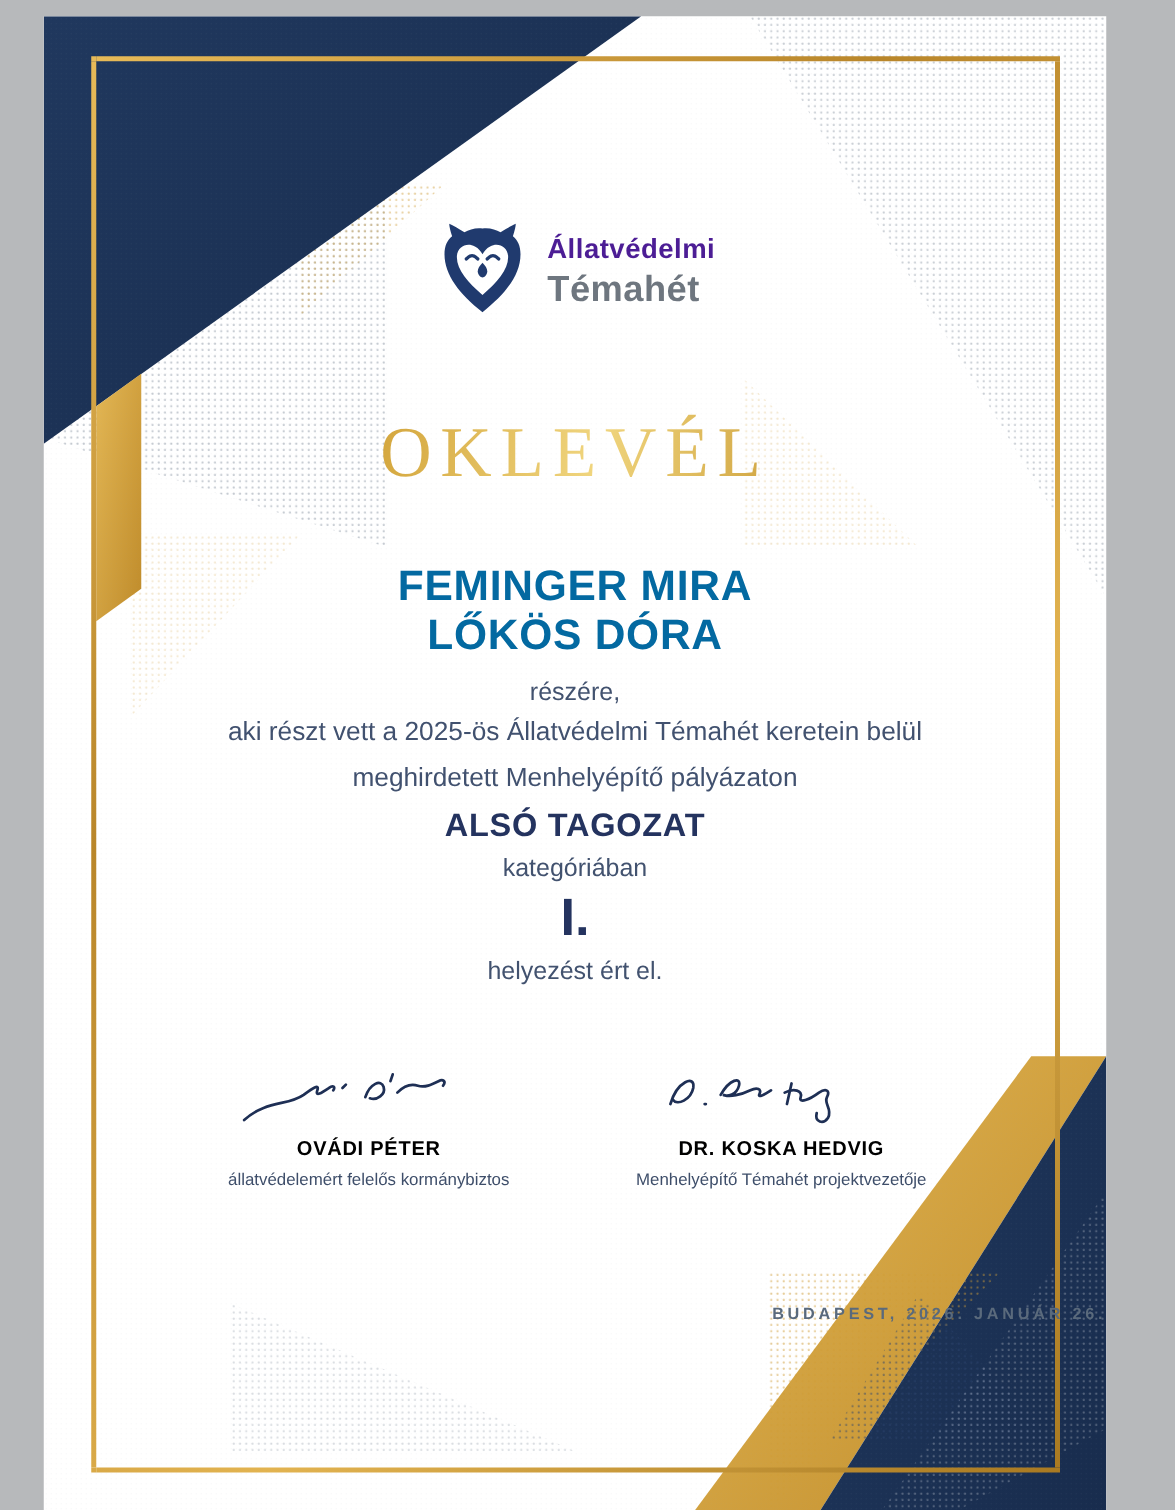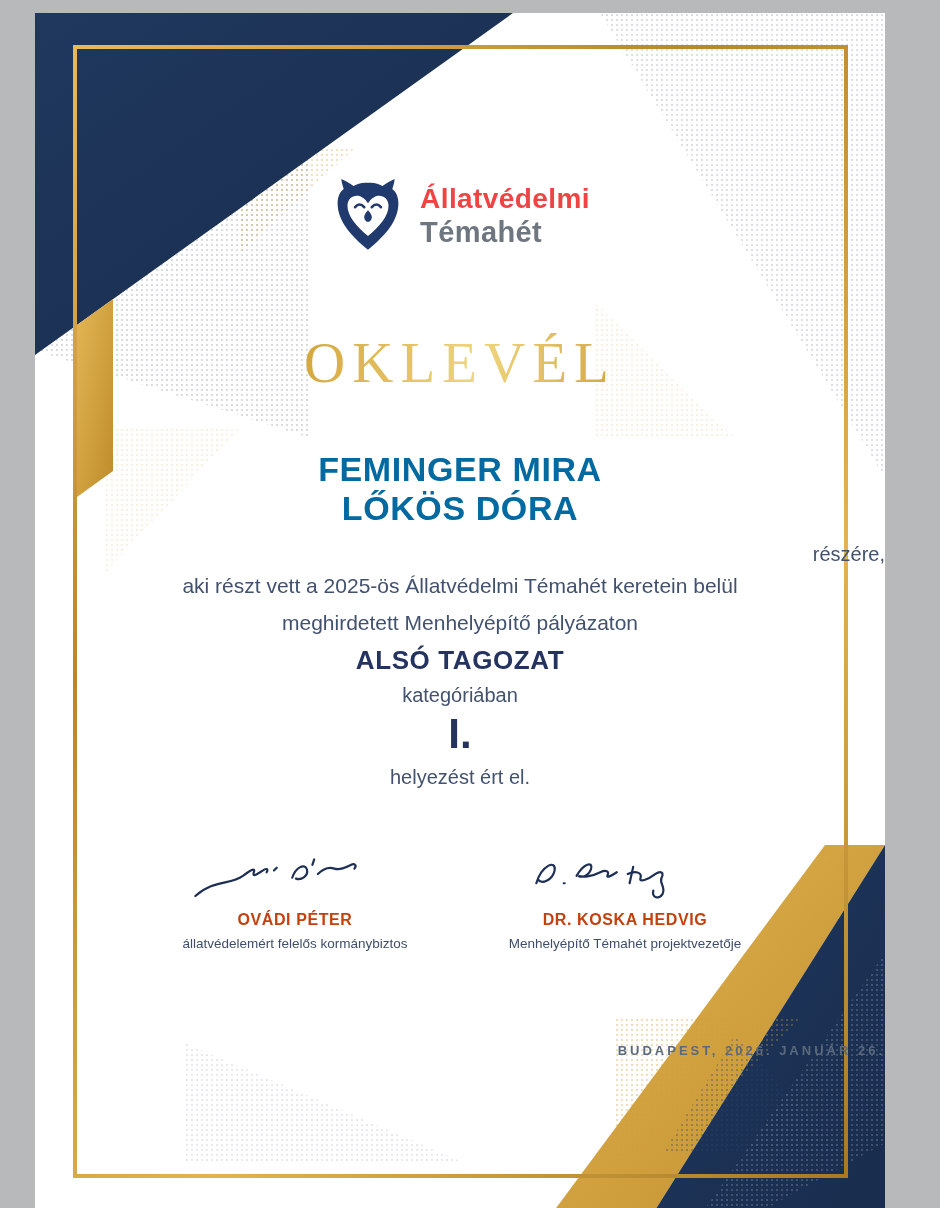--- a/index.html
+++ b/index.html
@@ -12,41 +12,41 @@
     background-size:4px 4px;}
   .decor{position:absolute;inset:0;z-index:0;}
   .gold-frame{position:absolute;left:38px;top:32px;width:767px;height:1125px;z-index:2;
     border:4px solid #cc9a34;
     border-image:linear-gradient(135deg,#e7ba58,#b9862a,#e2b350,#a97a22) 1;}
   .content{position:absolute;inset:0;z-index:3;}
   .block{position:absolute;left:0;right:0;text-align:center;}
 
   .logo-row{top:160px;display:flex;justify-content:center;align-items:center;gap:14px;}
   .logo-text{text-align:left;}
-  .logo-line1{font-size:28px;font-weight:700;color:#ef4444;letter-spacing:.4px;line-height:36px;}
+  .logo-line1{font-size:22px;font-weight:700;color:#4c1d95;letter-spacing:.4px;line-height:36px;}
   .logo-line2{font-size:29px;font-weight:700;color:#6e767f;letter-spacing:.4px;line-height:31px;}
 
   .title{top:308px;font-family:"Liberation Serif", serif;font-weight:400;
     font-size:57px;letter-spacing:7px;line-height:84px;
     background:linear-gradient(100deg,#a2731a 5%,#d2a339 30%,#f0d57e 52%,#c6952e 75%,#9e6f18 95%);
     -webkit-background-clip:text;background-clip:text;color:transparent;}
 
   .names{top:437px;font-size:34px;font-weight:700;color:#0369a1;line-height:39px;letter-spacing:.6px;text-align:center;}
-  .reszere{top:530px;font-size:20px;color:#42526f;text-align:right;}
+  .reszere{top:530px;font-size:20px;color:#42526f;}
   .body1{top:561px;font-size:21px;color:#41516f;}
   .body2{top:598px;font-size:21px;color:#41516f;}
   .category{top:632px;font-size:26px;font-weight:700;color:#24335f;letter-spacing:.6px;}
   .katlabel{top:671px;font-size:20px;color:#42526f;}
   .rank{top:697px;font-size:42px;font-weight:700;color:#24335f;}
   .ranklabel{top:753px;font-size:20px;color:#42526f;}
 
   .sigs{top:828px;left:95px;right:95px;display:flex;}
   .sig-col{flex:1;text-align:center;}
   .sig-art{height:66px;display:flex;align-items:flex-end;justify-content:center;}
-  .sig-name{font-size:16px;font-weight:700;color:#c2410c;letter-spacing:.6px;margin-top:4px;}
+  .sig-name{font-size:16px;font-weight:700;color:#000000;letter-spacing:.6px;margin-top:4px;}
   .sig-title{font-size:13.5px;color:#3e4e6a;margin-top:7px;}
 
   .date{top:1030px;font-size:13px;font-weight:700;color:#5a6a7c;letter-spacing:3px;text-align:right;}
 </style>
 </head>
 <body>
 
 <div class="stage">
   <div class="page">
 

